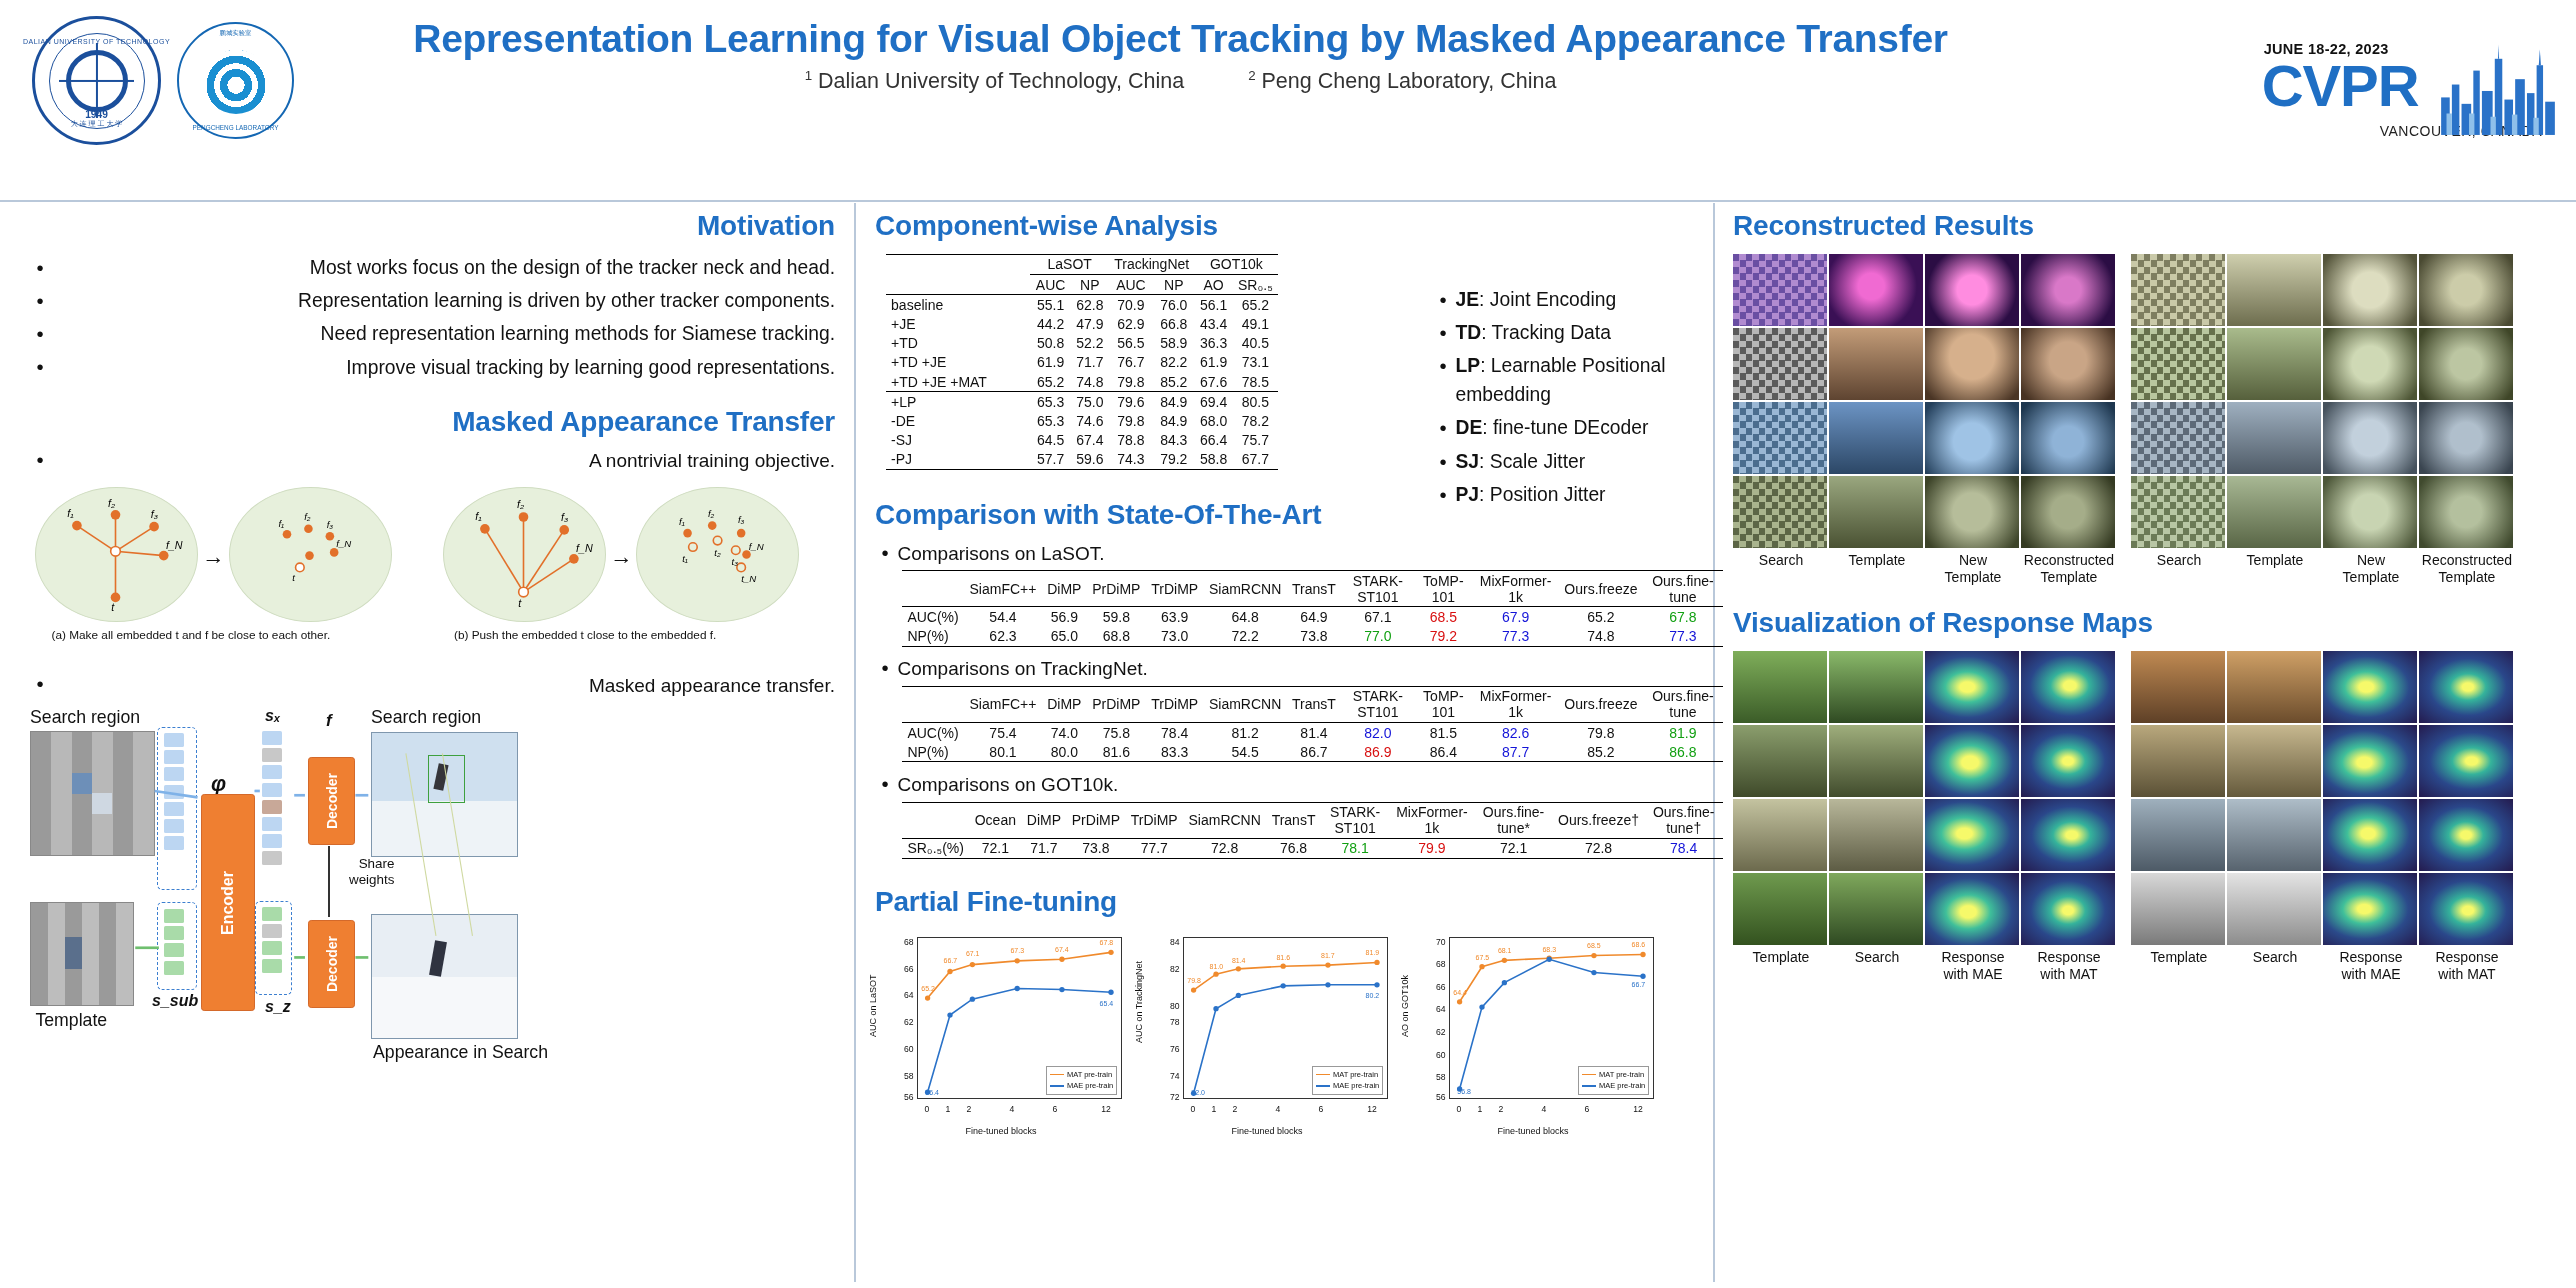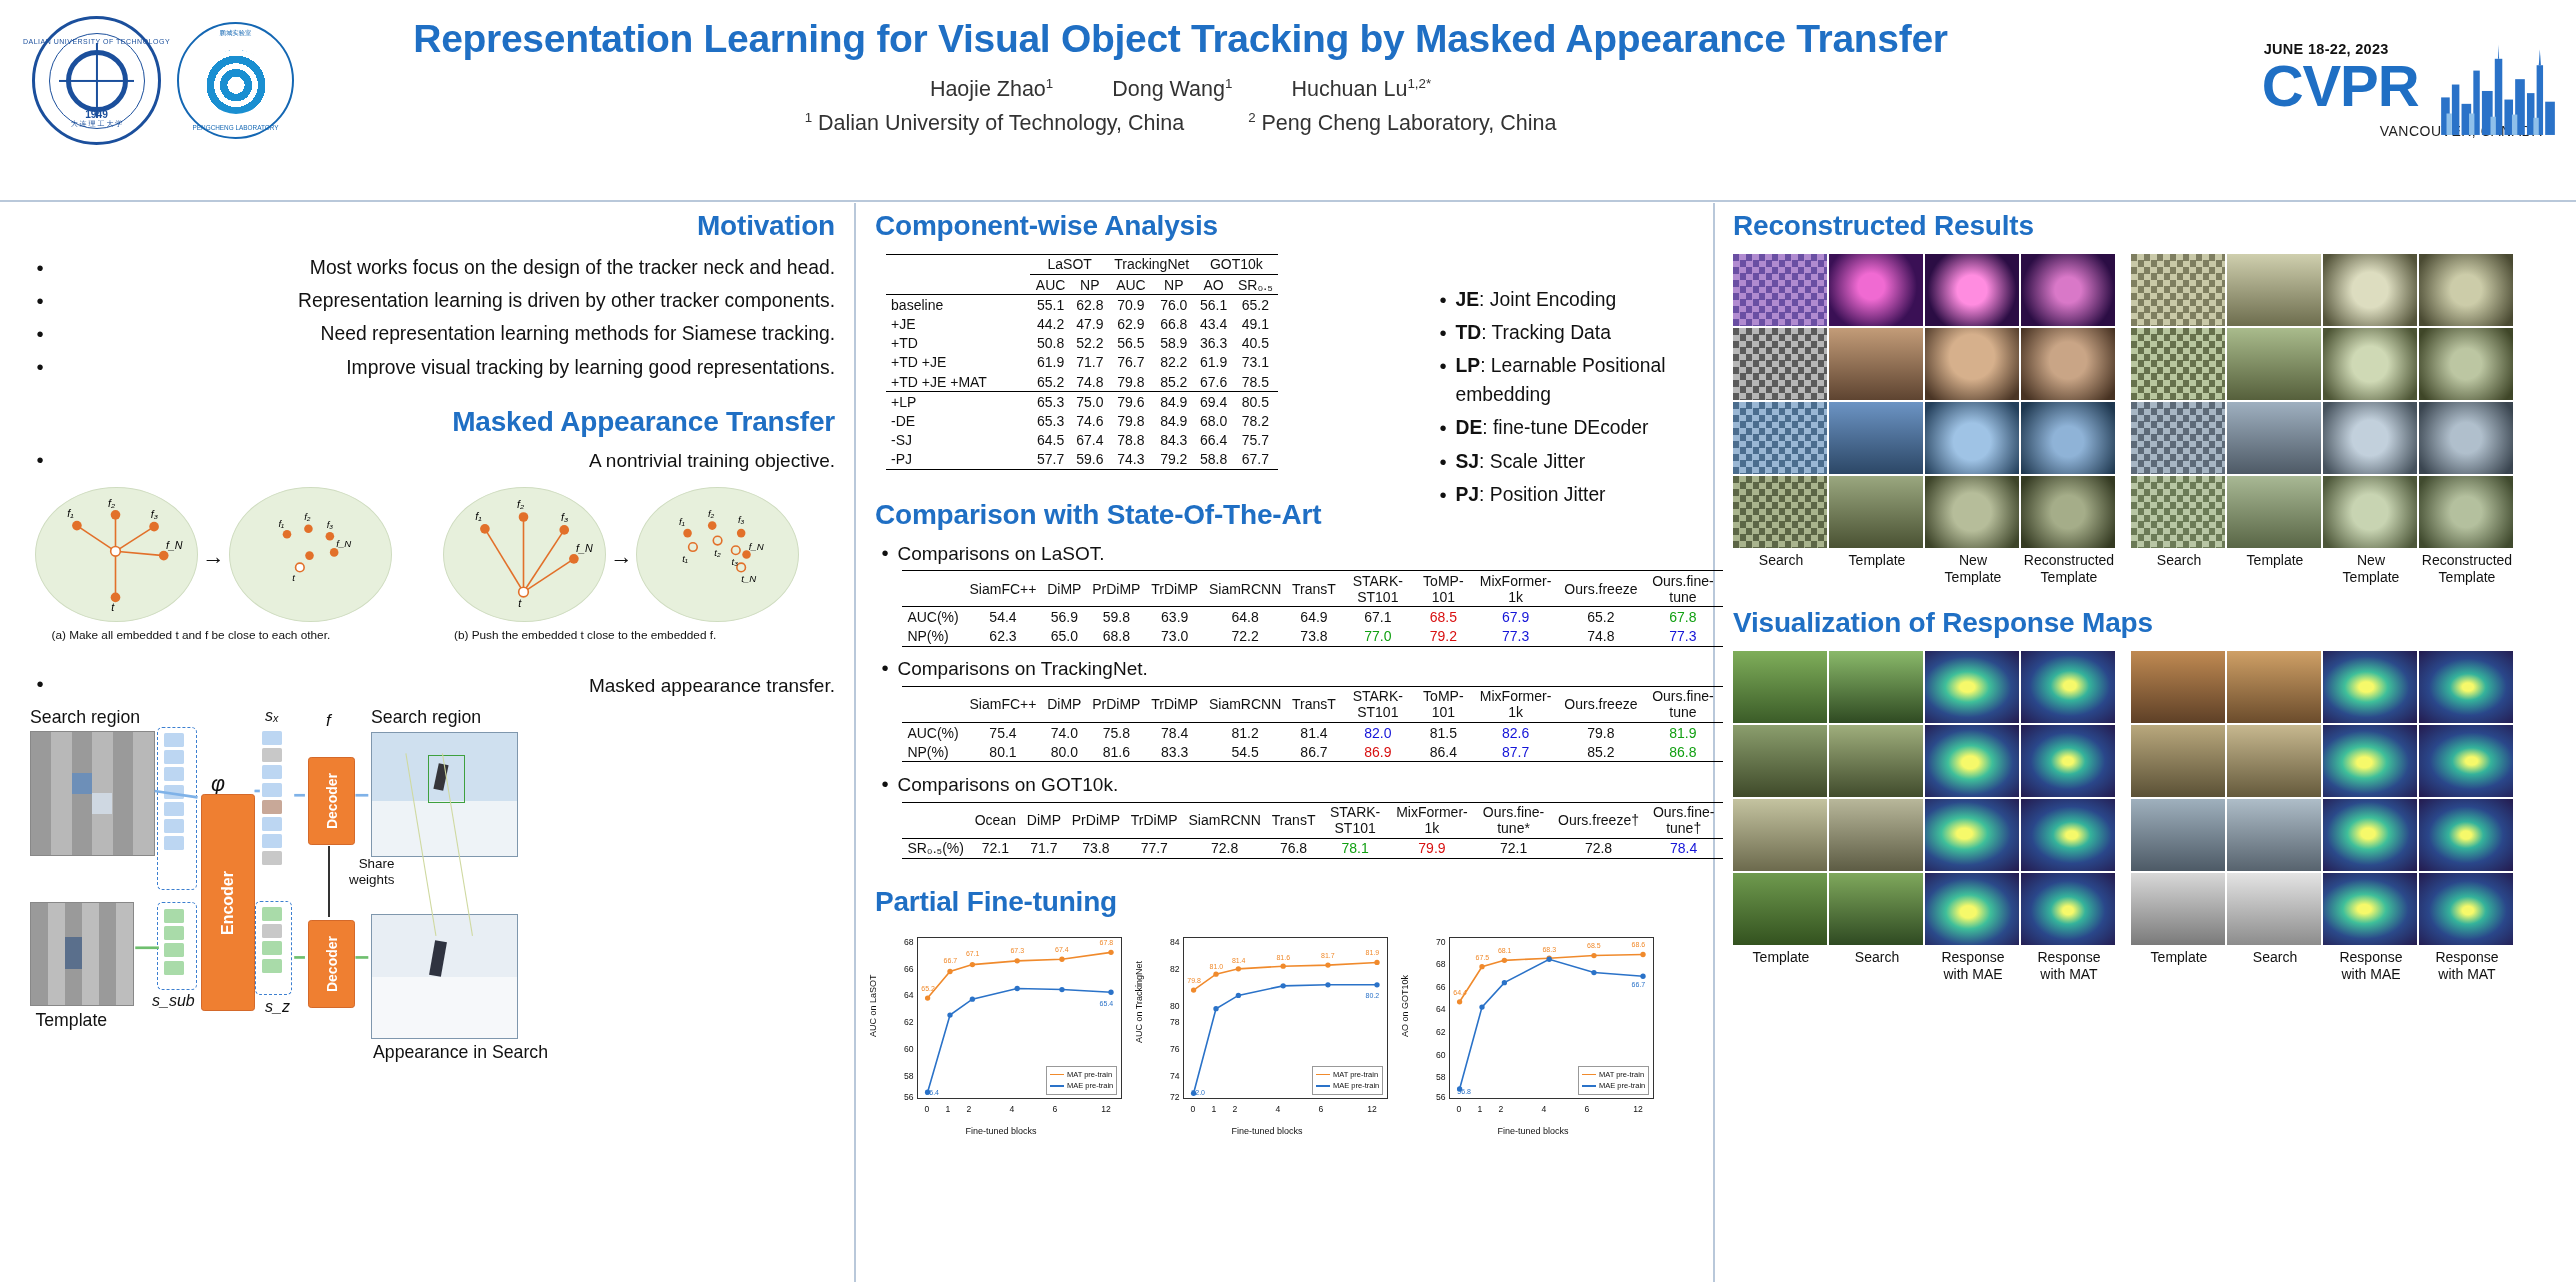--- a/index.html
+++ b/index.html
@@ -70,21 +70,21 @@
 
   
   .mat-diagram{position:relative;height:177px;margin-top:9.7px;}
   .ellipse{position:absolute;top:5.4px;width:161px;height:133px;border-radius:50%;background:#e7f0dc;border:0.5px solid #cfdcc0;}
   .cap{position:absolute;font-size:11.8px;color:#111;}
   .arrowsym{position:absolute;font-size:22.5px;color:#111;}
 
   
   .pipeline{position:relative;height:392px;margin-top:5.4px;}
   .pl-label{position:absolute;font-size:17.7px;color:#111;}
-  .pl-label.it{font-style:italic;}
+  .pl-label.it{font-style:italic;font-weight:bold;}
   .orange-box{position:absolute;background:#ef7f31;border:1.1px solid #d4692a;border-radius:3.2px;color:#fff;
     display:flex;align-items:center;justify-content:center;font-size:15px;font-weight:bold;}
   .encoder{writing-mode:vertical-rl;transform:rotate(180deg);font-size:16px;}
   .tok{position:absolute;width:20.4px;height:14px;border-radius:1.6px;}
   .dashbox{position:absolute;border:1.1px dashed #3c7fd0;border-radius:5.4px;}
 
   
   table.tbl{border-collapse:collapse;font-size:14px;}
   table.tbl td,table.tbl th{padding:1.6px 5.4px;text-align:center;font-weight:normal;}
   .tline-top{border-top:1.1px solid #000;}
@@ -139,25 +139,20 @@
     </div>
 
     <div class="logo-pcl">
       <div class="pcl-top">鹏城实验室</div>
       <div class="swirl"></div>
       <div class="pcl-bot">PENGCHENG LABORATORY</div>
     </div>
 
     <div class="title-block">
       <div class="poster-title">Representation Learning for Visual Object Tracking by Masked Appearance Transfer</div>
-      <div class="authors">
-        <span><span>Haojie Zhao</span><sup>1</sup></span>
-        <span><span>Dong Wang</span><sup>1</sup></span>
-        <span><span>Huchuan Lu</span><sup>1,2*</sup></span>
-      </div>
       <div class="affils">
         <span><sup>1</sup> <span>Dalian University of Technology, China</span></span>
         <span><sup>2</sup> <span>Peng Cheng Laboratory, China</span></span>
       </div>
     </div>
 
     <div class="cvpr-block">
       <div class="qr"></div>
       <div class="cvpr-date">JUNE 18-22, 2023</div>
       <div class="cvpr-logo">CVPR</div>

